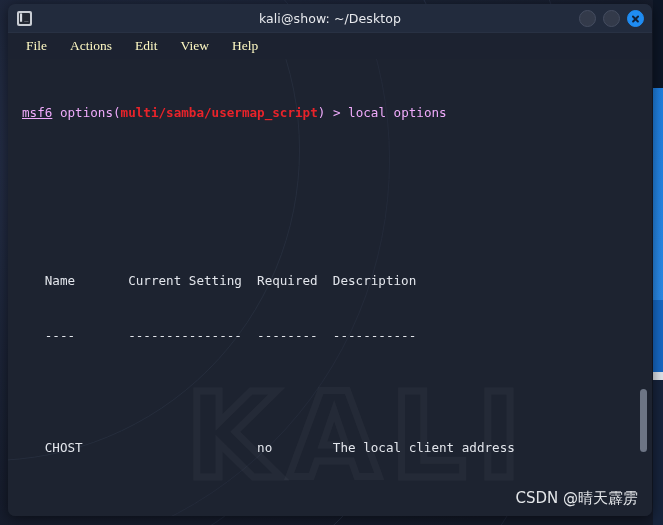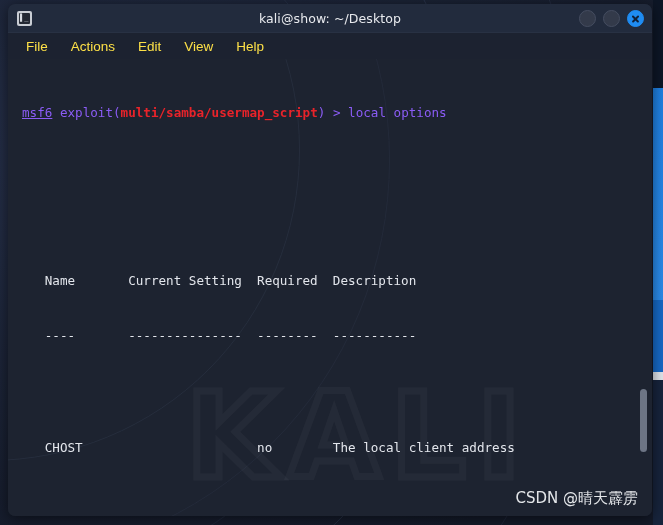--- a/index.html
+++ b/index.html
@@ -124,23 +124,23 @@
   
   #menubar {
     height: 26px;
     flex: 0 0 26px;
     background: #1c2230;
     display: flex; align-items: center;
     padding-left: 18px;
     gap: 23px;
   }
   .menu-item {
-    color: #fde047;
+    color: #fef9c3;
     font-size: 13.5px;
-    font-family: Liberation Sans, sans-serif;
+    font-family: Liberation Serif, serif;
     cursor: default;
     user-select: none;
   }
 
   
   #terminal {
     flex: 1 1 auto;
     position: relative;
     background: #1d2330;
     overflow: hidden;
@@ -180,21 +180,21 @@
     font-size: 12.6px;
     line-height: 18.6px;
     color: #e3e6ec;
     white-space: pre;
     letter-spacing: 0px;
     overflow: hidden;
   }
   #console .blank { height: 18.6px; }
   .u    { text-decoration: underline; }
   .red  { color: #e8232a; font-weight: bold; margin-top: 22px; }
-  .wht  { color: #8b5cf6; }
+  .wht  { color: #f0abfc; }
 
   
   #scrollbar {
     position: absolute;
     right: 4px; top: 0;
     width: 9px; height: 100%;
   }
   #scroll-thumb {
     position: absolute;
     left: 1px;
@@ -249,21 +249,21 @@
     <div class="menu-item">Help</div>
   </div>
 
   <div id="terminal">
     <div class="term-swoosh ts1"></div>
     <div class="term-swoosh ts2"></div>
 
     <div id="watermark">KALI</div>
 
     <div id="console">
-      <div><span class="wht u">msf6</span><span class="wht"> exploit(</span><span class="red">multi/samba/usermap_script</span><span class="wht">) &gt; </span><span class="wht">local options</span></div>
+      <div><span class="wht u">msf6</span><span class="wht"> options(</span><span class="red">multi/samba/usermap_script</span><span class="wht">) &gt; </span><span class="wht">local options</span></div>
       <div class="blank"></div>
       <div class="blank"></div>
       <div>   Name       Current Setting  Required  Description</div>
       <div>   ----       ---------------  --------  -----------</div>
       <div class="blank"></div>
       <div>   CHOST                       no        The local client address</div>
       
       
       
       

